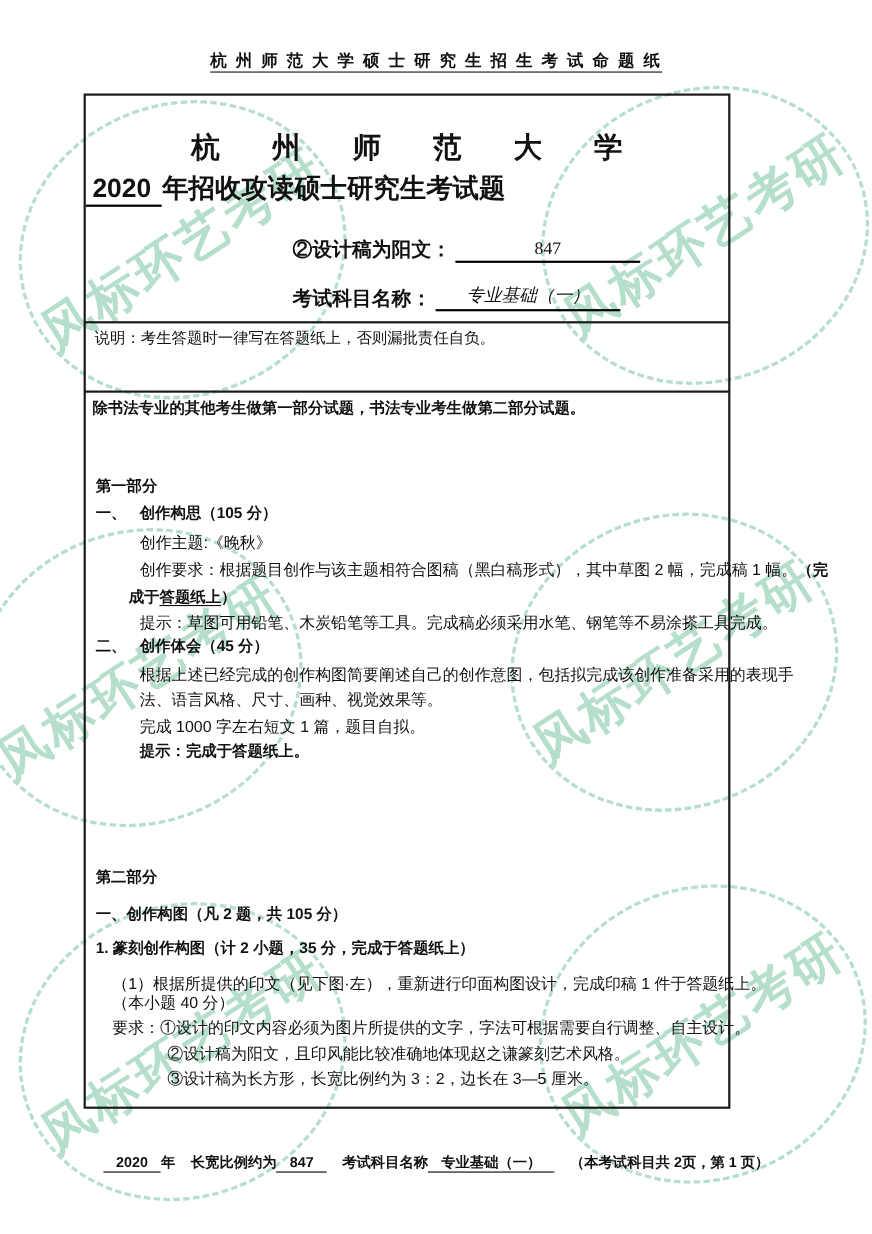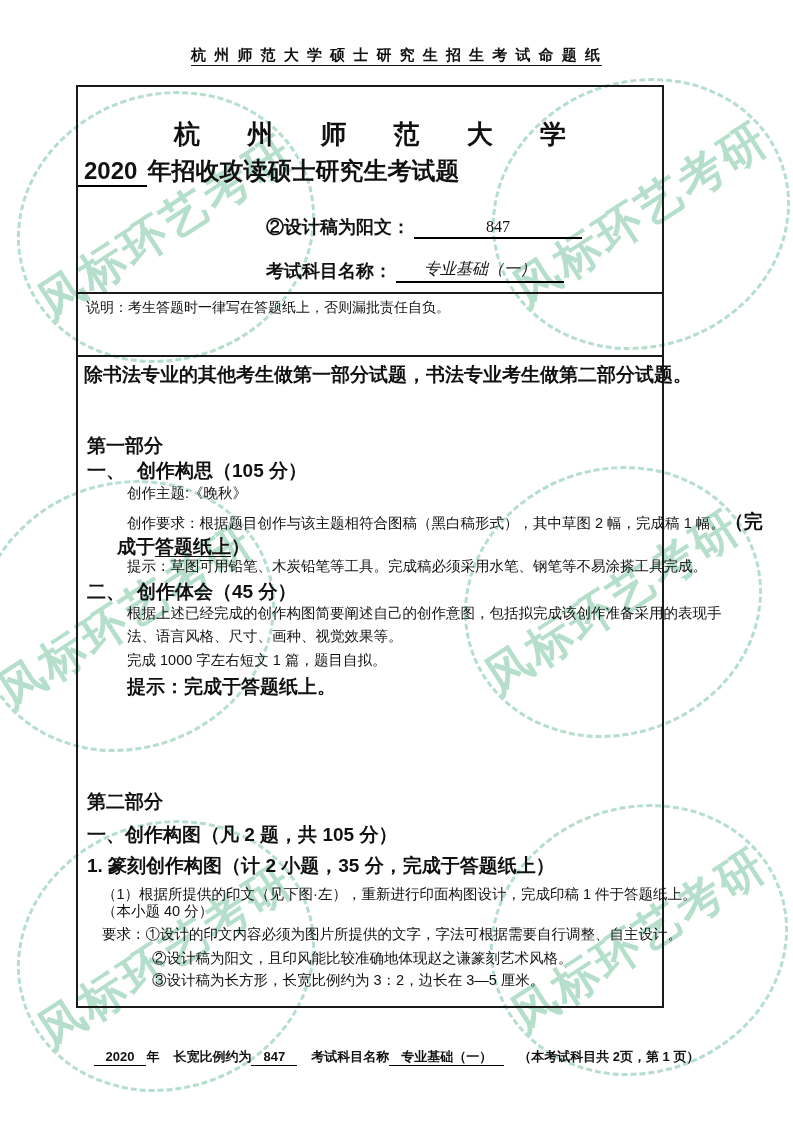--- a/index.html
+++ b/index.html
@@ -62,21 +62,21 @@
   .row-name .val { font-style:italic; }
 
   .divider { position:absolute; left:-1px; right:-1px; border-top:2px solid #1a1a1a; }
   .d1 { top:205px; }
   .d2 { top:268px; }
 
   .notice { position:absolute; top:212px; left:8px; font-size:14px; white-space:nowrap; }
 
   
   .ln { position:absolute; font-size:14.5px; white-space:nowrap; }
-  .b  { font-weight:bold; font-size:19px; }
+  .b  { font-weight:bold; font-size:14px; }
   .qnum { margin-right:12px; }
   .ul { text-decoration:underline; text-underline-offset:3px; }
 
   
   .footer {
     position:absolute; top:1048px; left:0; width:100%; text-align:center; z-index:1;
     font-size:13px; font-weight:bold; white-space:nowrap;
   }
   .footer .useg { border-bottom:1.5px solid #000; padding:0 12px 1px 12px; }
   .footer .gap { display:inline-block; width:14px; }

